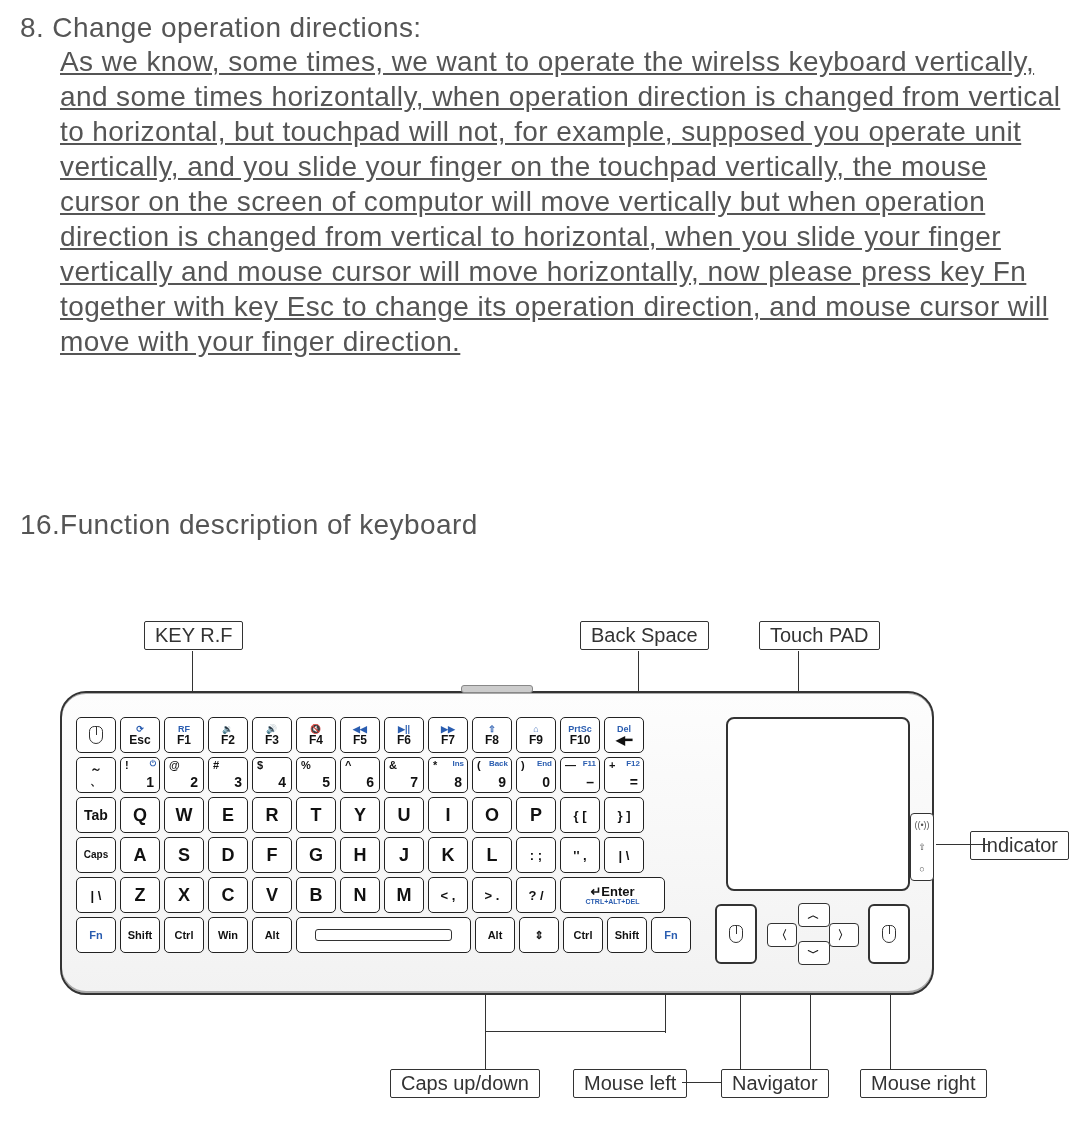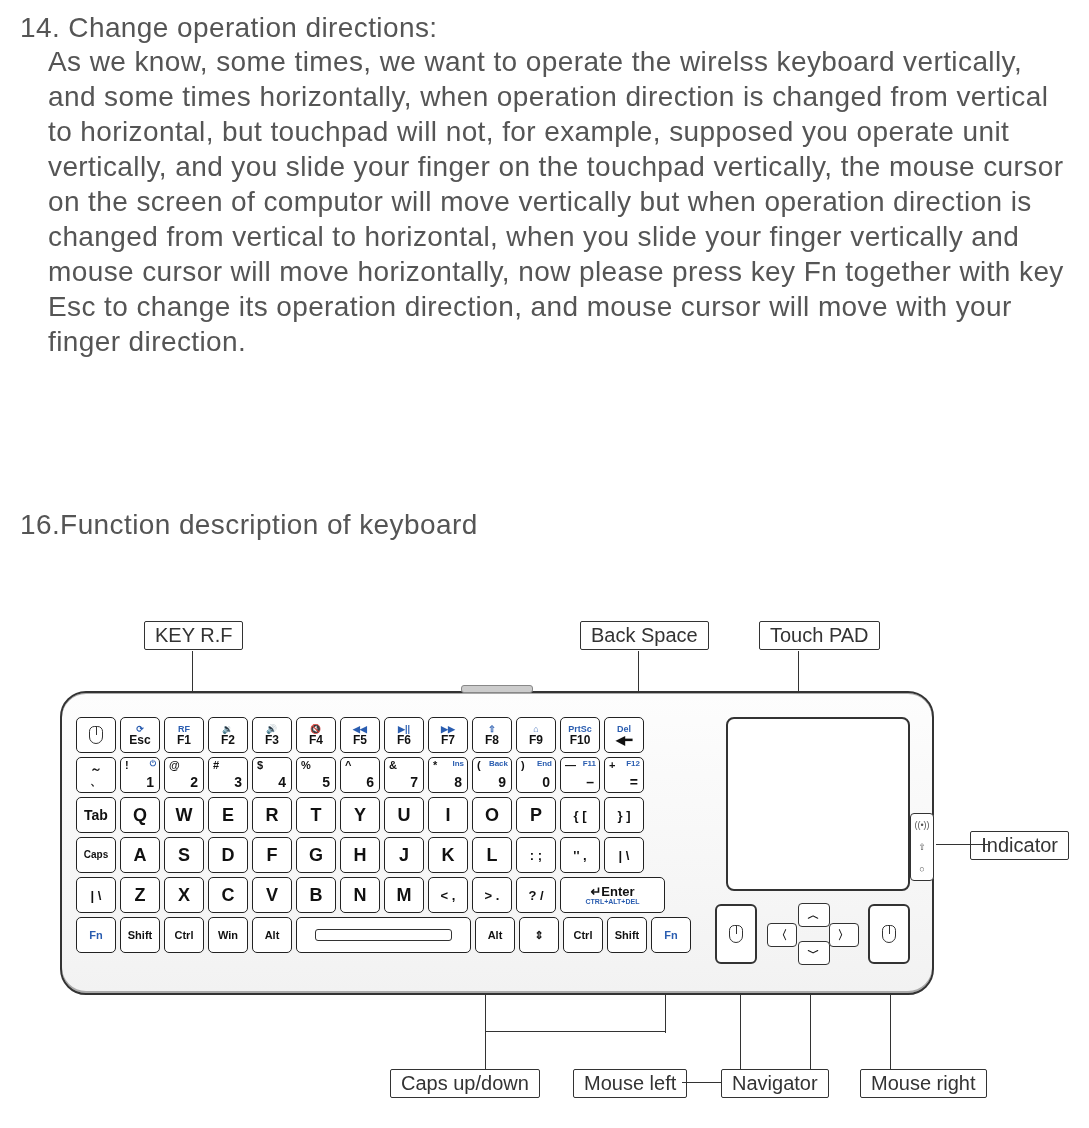--- a/index.html
+++ b/index.html
@@ -11,22 +11,23 @@
     color: #555;
     background: #fff;
   }
   .section15-title {
     font-size: 28px;
     letter-spacing: 0.4px;
   }
   .section15-body {
     font-size: 28px;
     letter-spacing: 0.4px;
-    margin-left: 28px;
+    margin-left: 40px;
     line-height: 1.25;
+    text-decoration: underline;
   }
   .section16-title {
     font-size: 28px;
     letter-spacing: 0.4px;
     margin-top: 150px;
   }
 
   
   .diagram-wrap {
     position: relative;
@@ -178,21 +179,21 @@
   .mouseglyph {
     display:inline-block; width:12px; height:16px;
     border:1.5px solid #333; border-radius:6px 6px 8px 8px;
     position:relative;
   }
   .mouseglyph:after{content:"";position:absolute;top:0;left:50%;width:1px;height:8px;background:#333;}
 </style>
 </head>
 <body>
 
-<div class="section15-title">14. Change operation directions:</div>
+<div class="section15-title">8. Change operation directions:</div>
 <div class="section15-body">As we know, some times, we want to operate the wirelss keyboard vertically, and some times horizontally, when operation direction is changed from vertical to horizontal, but touchpad will not,  for example, supposed you operate unit vertically, and you slide your finger on the touchpad vertically, the mouse cursor on the screen of  computor will move vertically but when operation direction is changed from vertical to horizontal, when you slide your finger vertically and mouse cursor will move horizontally, now please press key Fn together with key Esc to change its operation direction, and mouse cursor will move with your finger direction.</div>
 
 <div class="section16-title">16.Function description of keyboard</div>
 
 <div class="diagram-wrap">
 
   <div class="callout" style="left:124px; top:0;">KEY R.F</div>
   <div class="leader" style="left:172px; top:30px; width:1px; height:64px;"></div>
 
   <div class="callout" style="left:560px; top:0;">Back Space</div>

